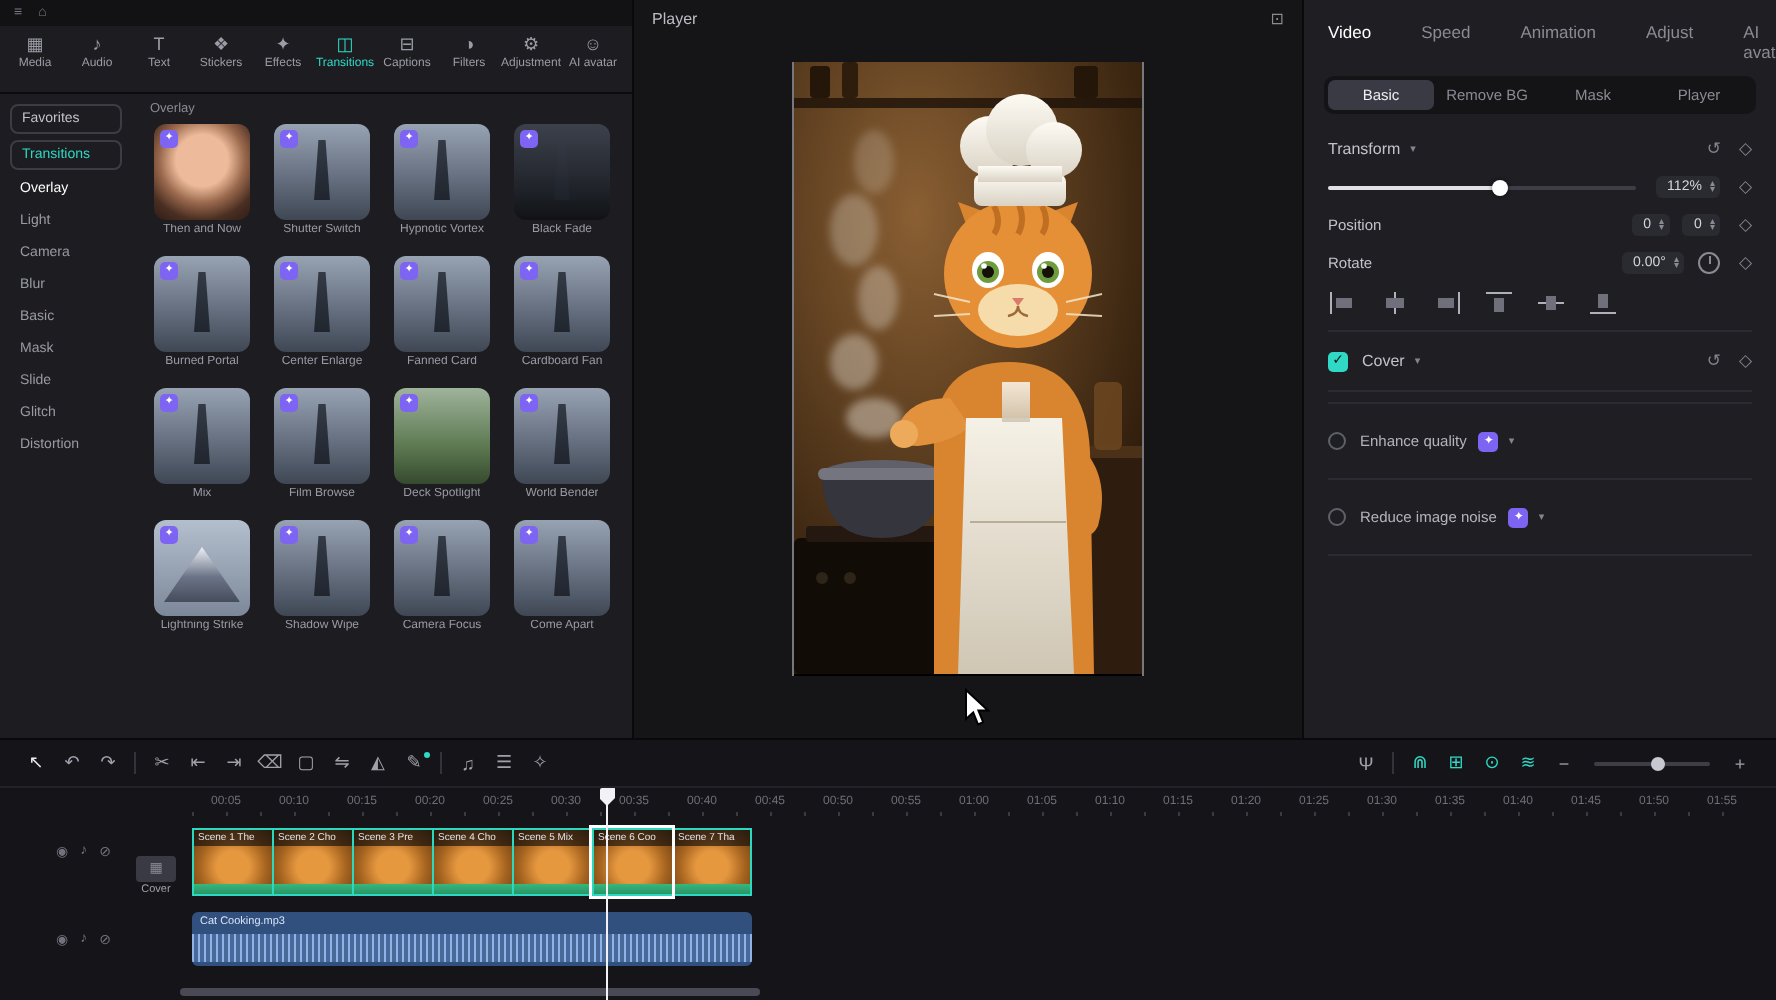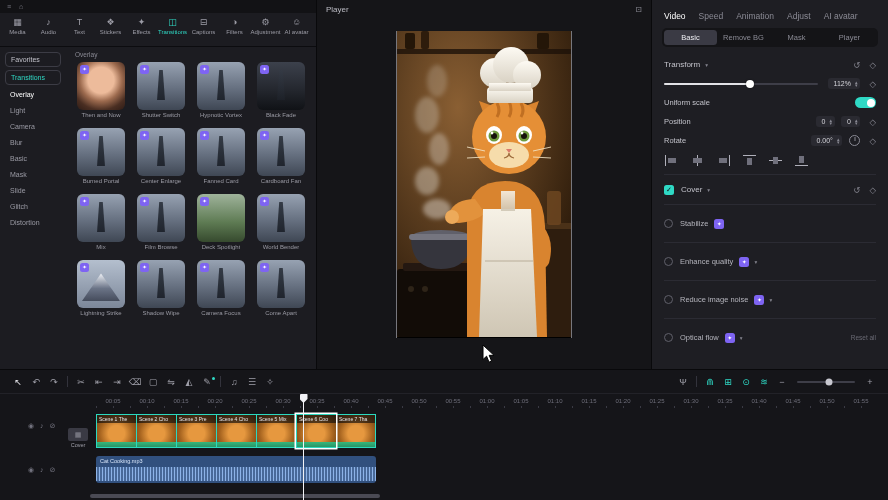--- a/index.html
+++ b/index.html
@@ -48,21 +48,21 @@
 .pfoot{position:absolute;left:0;right:0;bottom:0;height:27px;display:flex;align-items:center;padding:0 10px;font-size:7.5px;font-family:"DejaVu Sans Mono",monospace}
 .tc-cur{color:#2fd9c5}
 .tc-sep{color:#4a4a52;margin:0 4px}
 .tc-dur{color:#84848e}
 .ind{width:5px;height:5px;border-radius:1px;margin-left:5px}
 .ind.red{background:#c75050}
 .ind.green{background:#3dbb7a}
 .spacer{flex:1}
 .fi{color:#9a9aa4;font-size:9px;margin-left:11px;font-family:"Liberation Sans",sans-serif}
 
-.itabs{display:flex;gap:13px;padding:11px 12px 7px;font-size:8.5px;color:#8a8a94}
+.itabs{display:flex;gap:25px;padding:11px 12px 7px;font-size:8.5px;color:#8a8a94}
 .itabs .t.active{color:#fff}
 .subtabs{margin:0 10px;background:#141417;border-radius:5px;display:flex;padding:2px;font-size:7.5px}
 .subtab{flex:1;text-align:center;padding:3px 0;color:#8a8a94;border-radius:3.5px}
 .subtab.active{background:#3a3a44;color:#ededf2}
 .ibody{padding:8px 12px 0;font-size:7.5px;color:#b4b4bc}
 .irow{display:flex;align-items:center;min-height:19px}
 .irow .lbl{color:#c2c2ca}
 .strong{color:#d8d8de;font-size:8px}
 .mini{color:#84848e;font-size:8.5px;margin-left:9px}
 .ct{font-size:5.5px;color:#84848e;margin-left:5px}
@@ -410,27 +410,20 @@
         <div class="valbox">
           <span>112%</span>
           <span class="arrows">
               <i>▴</i>
               <i>▾</i>
             </span>
         </div>
         <span class="mini">◇</span>
       </div>
       <div class="irow">
-        <span class="lbl">Uniform scale</span>
-        <span class="spacer"></span>
-        <span class="toggle">
-            <i></i>
-          </span>
-      </div>
-      <div class="irow">
         <span class="lbl">Position</span>
         <span class="spacer"></span>
         <div class="valbox">
           <span>0</span>
           <span class="arrows">
               <i>▴</i>
               <i>▾</i>
             </span>
         </div>
         <div class="valbox">
@@ -484,47 +477,35 @@
       <div class="hr"></div>
       <div class="irow">
         <span class="cbx">✓</span>
         <span class="lbl strong">Cover</span>
         <span class="ct">▾</span>
         <span class="spacer"></span>
         <span class="mini">↺</span>
         <span class="mini">◇</span>
       </div>
       <div class="hr"></div>
-      <div class="srow">
-        <span class="rad"></span>
-        <span class="lbl">Stabilize</span>
-        <span class="pbadge">✦</span>
-      </div>
       <div class="hr"></div>
       <div class="srow">
         <span class="rad"></span>
         <span class="lbl">Enhance quality</span>
         <span class="pbadge">✦</span>
         <span class="ct">▾</span>
       </div>
       <div class="hr"></div>
       <div class="srow">
         <span class="rad"></span>
         <span class="lbl">Reduce image noise</span>
         <span class="pbadge">✦</span>
         <span class="ct">▾</span>
       </div>
       <div class="hr"></div>
-      <div class="srow">
-        <span class="rad"></span>
-        <span class="lbl">Optical flow</span>
-        <span class="pbadge">✦</span>
-        <span class="ct">▾</span>
-        <span class="resetall">Reset all</span>
-      </div>
     </div>
   </section>
 
   <section class="panel" id="tl">
     <div class="tlbar">
       <span class="ti white">↖</span>
       <span class="ti">↶</span>
       <span class="ti">↷</span>
       <span class="vd"></span>
       <span class="ti">✂</span>

